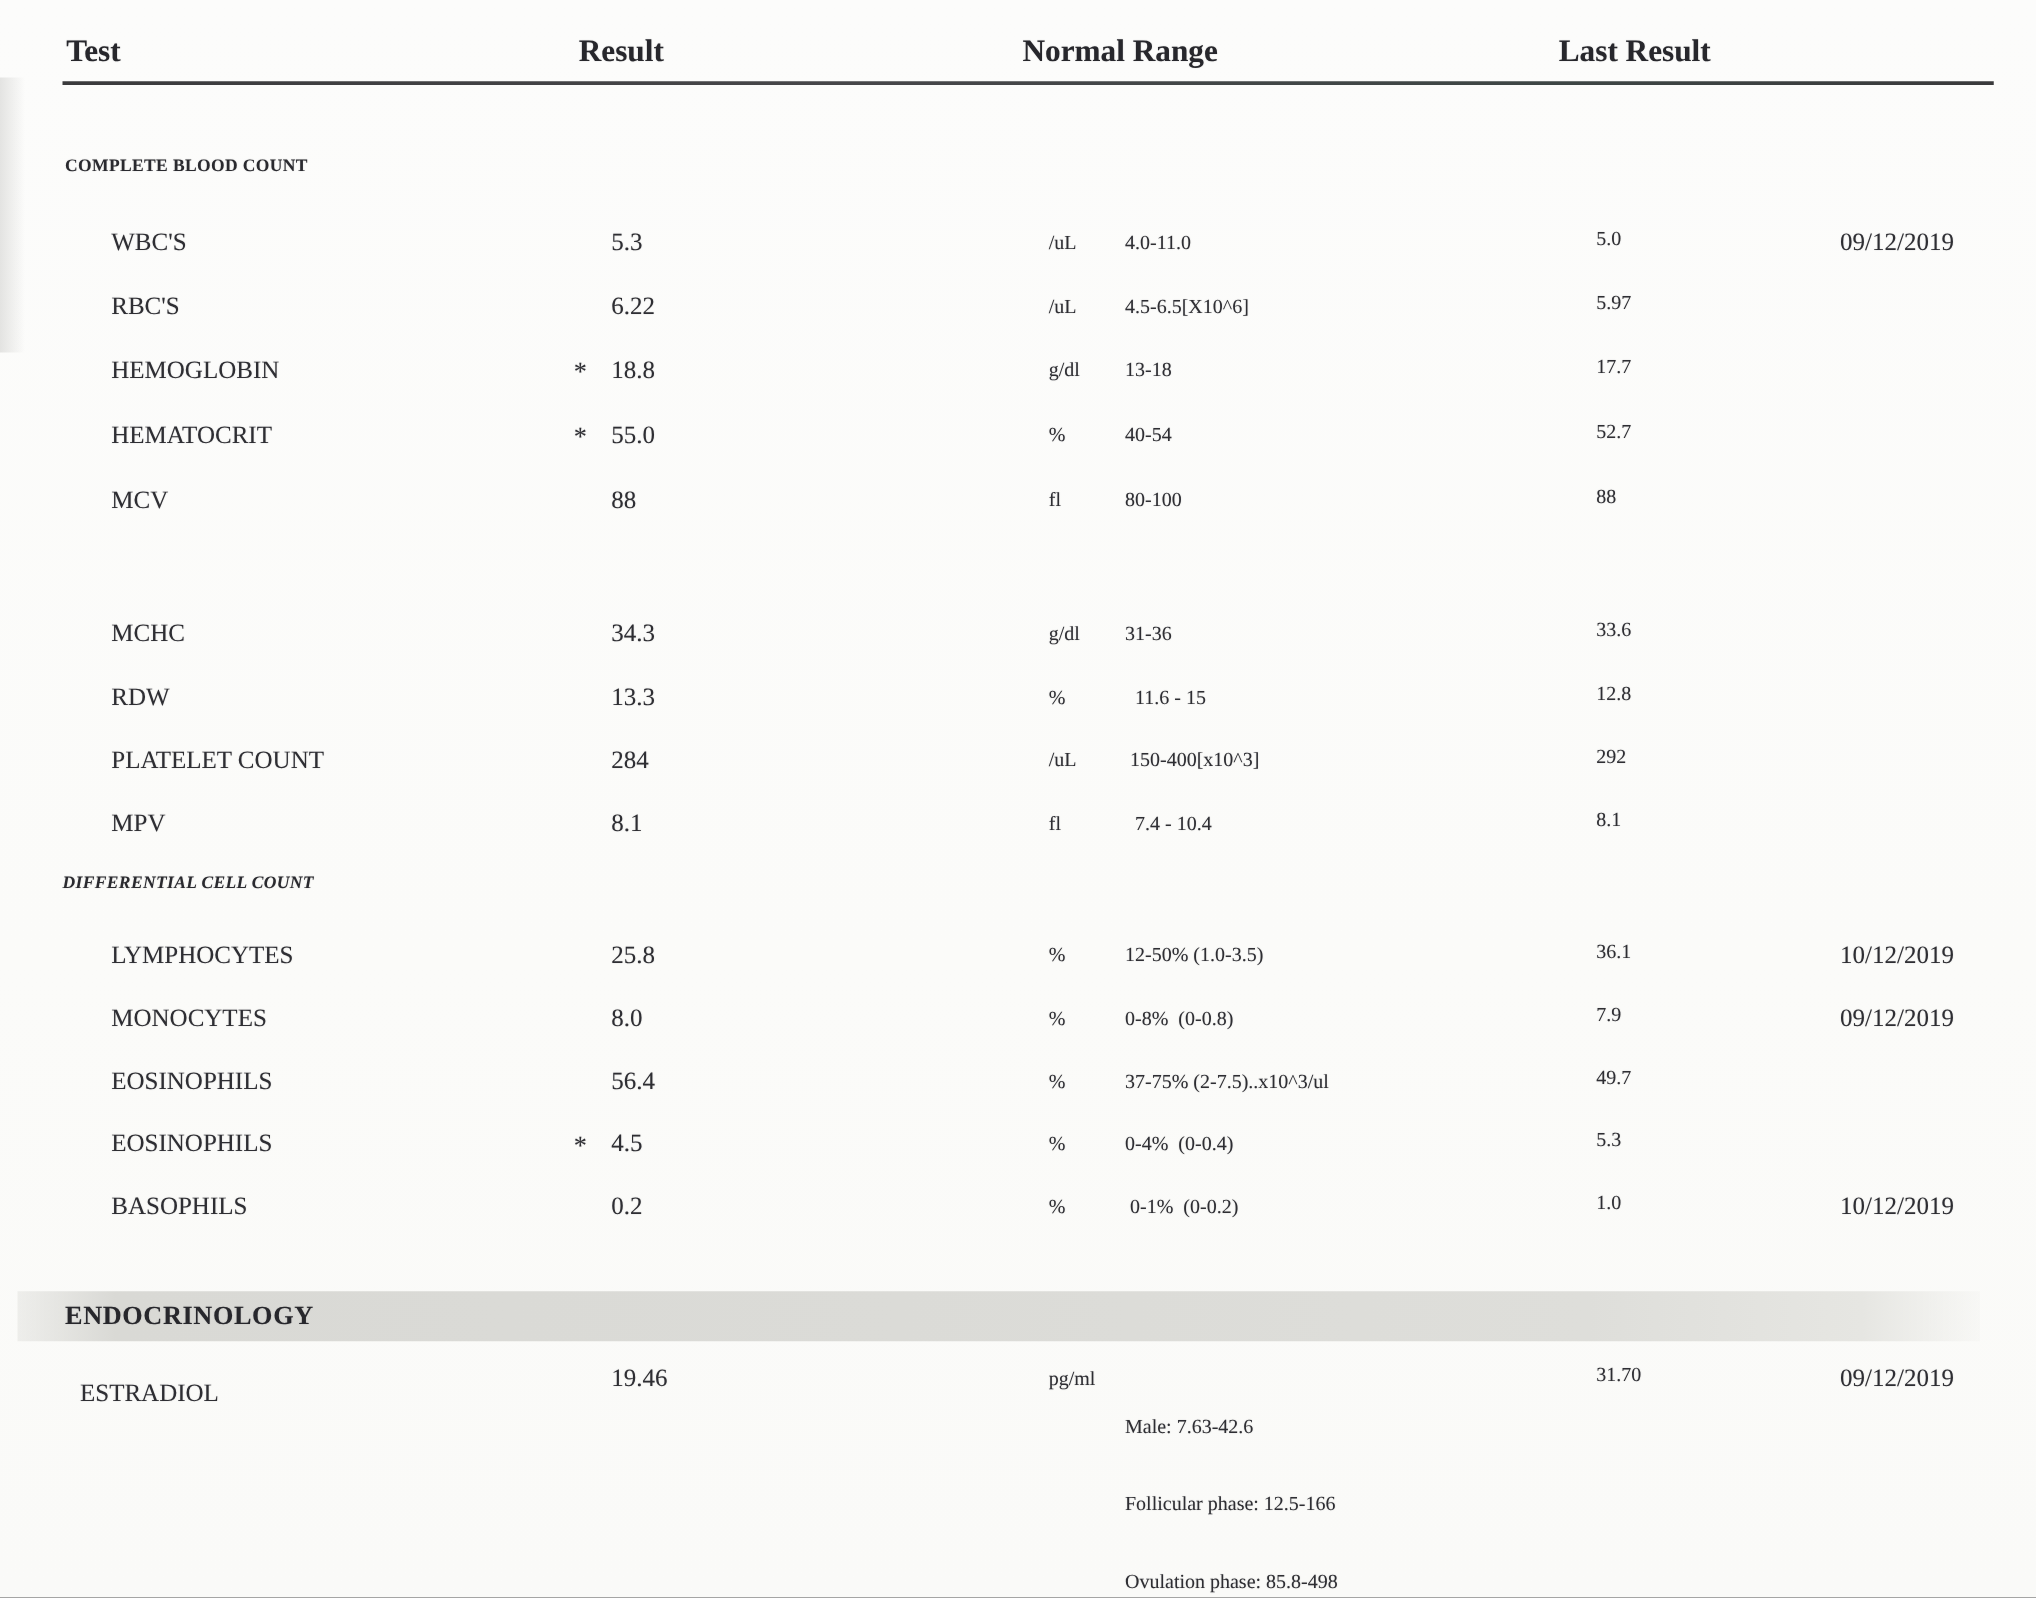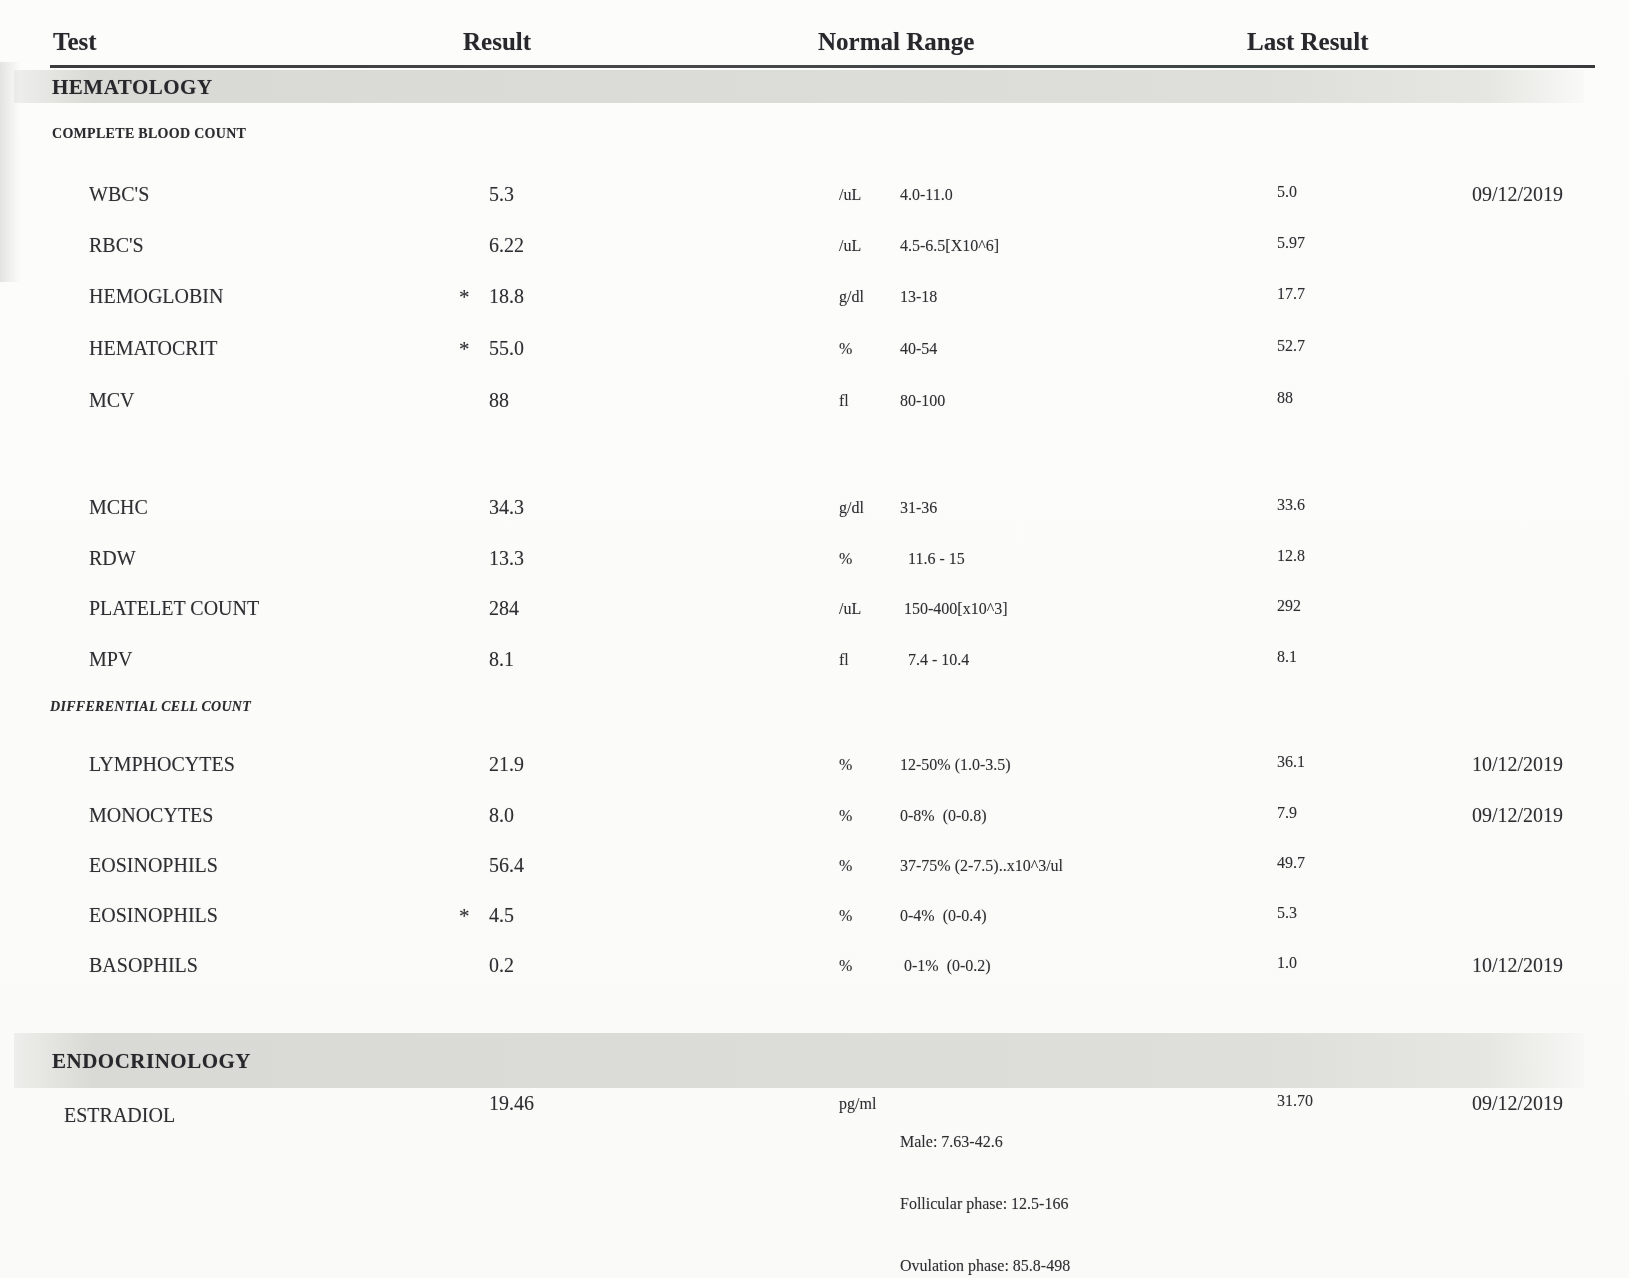--- a/index.html
+++ b/index.html
@@ -24,21 +24,21 @@
   .h-last{left:1247px;}
   .rule{
     position:absolute;top:65px;left:50px;width:1545px;height:3px;
     background:linear-gradient(90deg,#3b3b3d 0%,#47474a 40%,#3e4645 78%,#3a3a3c 100%);
   }
   .band{
     position:absolute;left:14px;width:1570px;
     background:linear-gradient(90deg,rgba(214,214,210,.35) 0%,#d9d9d5 5%,#dbdbd7 45%,#dededa 80%,#e6e6e2 94%,rgba(230,230,226,.15) 100%);
   }
   .band-hema{top:70px;height:33px;}
-  .band-endo{top:1033px;height:55px;}
+  .band-endo{top:1033px;height:40px;}
   .band-title{
     position:absolute;left:38px;top:50%;transform:translateY(-50%);
     font-size:21px;font-weight:bold;color:#27272c;letter-spacing:.5px;white-space:pre;
   }
   .subsec{
     position:absolute;left:52px;font-size:14px;font-weight:bold;color:#2a2a2f;
     letter-spacing:.3px;white-space:pre;
   }
   .subsec.italic{left:50px;font-style:italic;}
   .row{position:absolute;left:12px;width:1629px;height:30px;}
@@ -59,23 +59,20 @@
 
 <div class="page">
 
   <span class="col-h h-test">Test</span>
   <span class="col-h h-result">Result</span>
   <span class="col-h h-range">Normal Range</span>
   <span class="col-h h-last">Last Result</span>
 
   <div class="rule"></div>
 
-  <div class="band band-hema">
-    <span class="band-title">HEMATOLOGY</span>
-  </div>
 
   <div class="subsec" style="top:126px">COMPLETE BLOOD COUNT</div>
 
   <div class="row" style="top:183px">
     <span class="c name">WBC'S</span>
     <span class="c flag"></span>
     <span class="c result">5.3</span>
     <span class="c unit">/uL</span>
     <span class="c range">4.0-11.0</span>
     <span class="c last">5.0</span>
@@ -161,21 +158,21 @@
     <span class="c range">  7.4 - 10.4</span>
     <span class="c last">8.1</span>
     <span class="c date"></span>
   </div>
 
   <div class="subsec italic" style="top:699px">DIFFERENTIAL CELL COUNT</div>
 
   <div class="row" style="top:753px">
     <span class="c name">LYMPHOCYTES</span>
     <span class="c flag"></span>
-    <span class="c result">21.9</span>
+    <span class="c result">25.8</span>
     <span class="c unit">%</span>
     <span class="c range">12-50% (1.0-3.5)</span>
     <span class="c last">36.1</span>
     <span class="c date">10/12/2019</span>
   </div>
 
   <div class="row" style="top:804px">
     <span class="c name">MONOCYTES</span>
     <span class="c flag"></span>
     <span class="c result">8.0</span>

